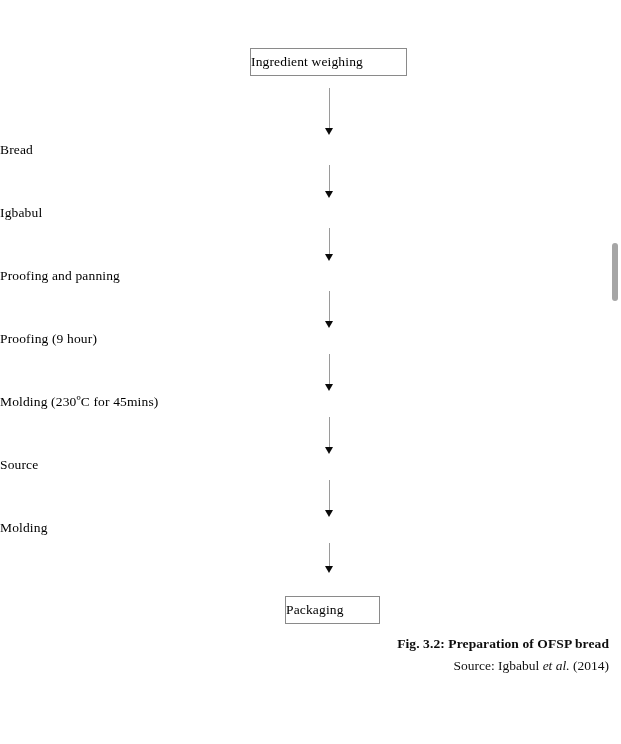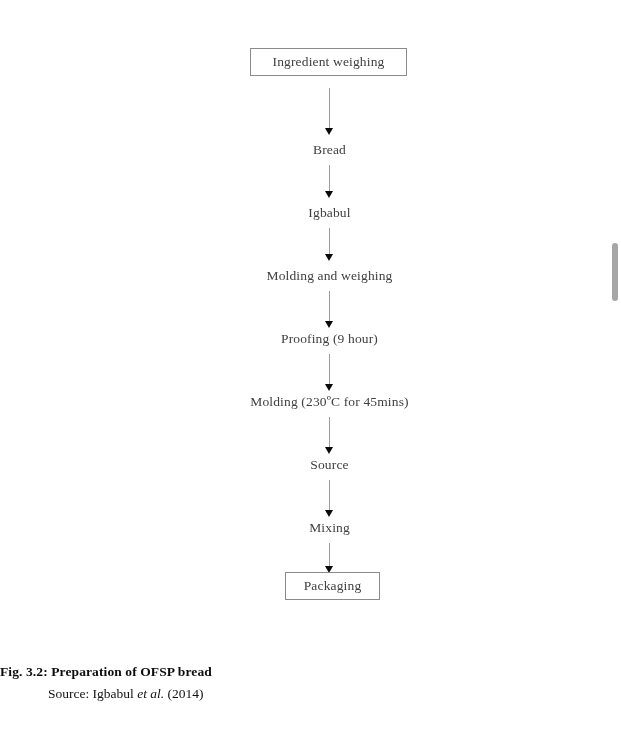--- a/index.html
+++ b/index.html
@@ -30,25 +30,24 @@
   #flowchart {
     position: absolute;
     left: 0;
     top: 0;
     width: 609px;
     height: 620px;
   }
 
   .node {
     position: absolute;
-    text-align: center;
     white-space: nowrap;
     font-size: 13.5px;
     line-height: 17px;
-    color: #404040;
+    color: #000000;
     letter-spacing: 0.15px;
   }
 
   
   .node.plain {
     left: 0;
     width: 659px;           
     transform: translateX(0);
   }
 
@@ -82,22 +81,21 @@
     border-right: 4.5px solid transparent;
     border-top: 7px solid #0a0a0a;
   }
 
   
   #caption-block {
     position: absolute;
     left: 0;
     top: 634px;
     width: 609px;
-    text-align: left;
-    margin-top: 28px;
+    text-align: right;
   }
   #figure-caption {
     font-size: 13.5px;
     font-weight: bold;
     line-height: 19px;
     color: #0d0d0d;
     letter-spacing: 0.1px;
   }
   #figure-source {
     font-size: 13.5px;
@@ -157,21 +155,21 @@
     <div class="node plain" style="top:204px;">
       <span>Igbabul</span>
     </div>
 
     <div class="arrow" style="top:228px; height:33px;">
       <div class="shaft" style="height:26px;"></div>
       <div class="head" style="top:26px;"></div>
     </div>
 
     <div class="node plain" style="top:267px;">
-      <span>Molding and weighing</span>
+      <span>Proofing and panning</span>
     </div>
 
     <div class="arrow" style="top:291px; height:37px;">
       <div class="shaft" style="height:30px;"></div>
       <div class="head" style="top:30px;"></div>
     </div>
 
     <div class="node plain" style="top:330px;">
       <span>Proofing (9 hour)</span>
     </div>
@@ -193,29 +191,29 @@
     <div class="node plain" style="top:456px;">
       <span>Source</span>
     </div>
 
     <div class="arrow" style="top:480px; height:37px;">
       <div class="shaft" style="height:30px;"></div>
       <div class="head" style="top:30px;"></div>
     </div>
 
     <div class="node plain" style="top:519px;">
-      <span>Mixing</span>
+      <span>Molding</span>
     </div>
 
     <div class="arrow" style="top:543px; height:30px;">
       <div class="shaft" style="height:23px;"></div>
       <div class="head" style="top:23px;"></div>
     </div>
 
-    <div class="node boxed" style="left:285px; top:572px; width:95px;">
+    <div class="node boxed" style="left:285px; top:596px; width:95px;">
       <span>Packaging</span>
     </div>
 
   </div>
 
   <div id="caption-block">
     <div id="figure-caption">Fig. 3.2: Preparation of OFSP bread</div>
     <div id="figure-source">
       <span>Source: Igbabul</span><span>&nbsp;</span><span class="ital">et al.</span><span>&nbsp;</span><span>(2014)</span>
     </div>

